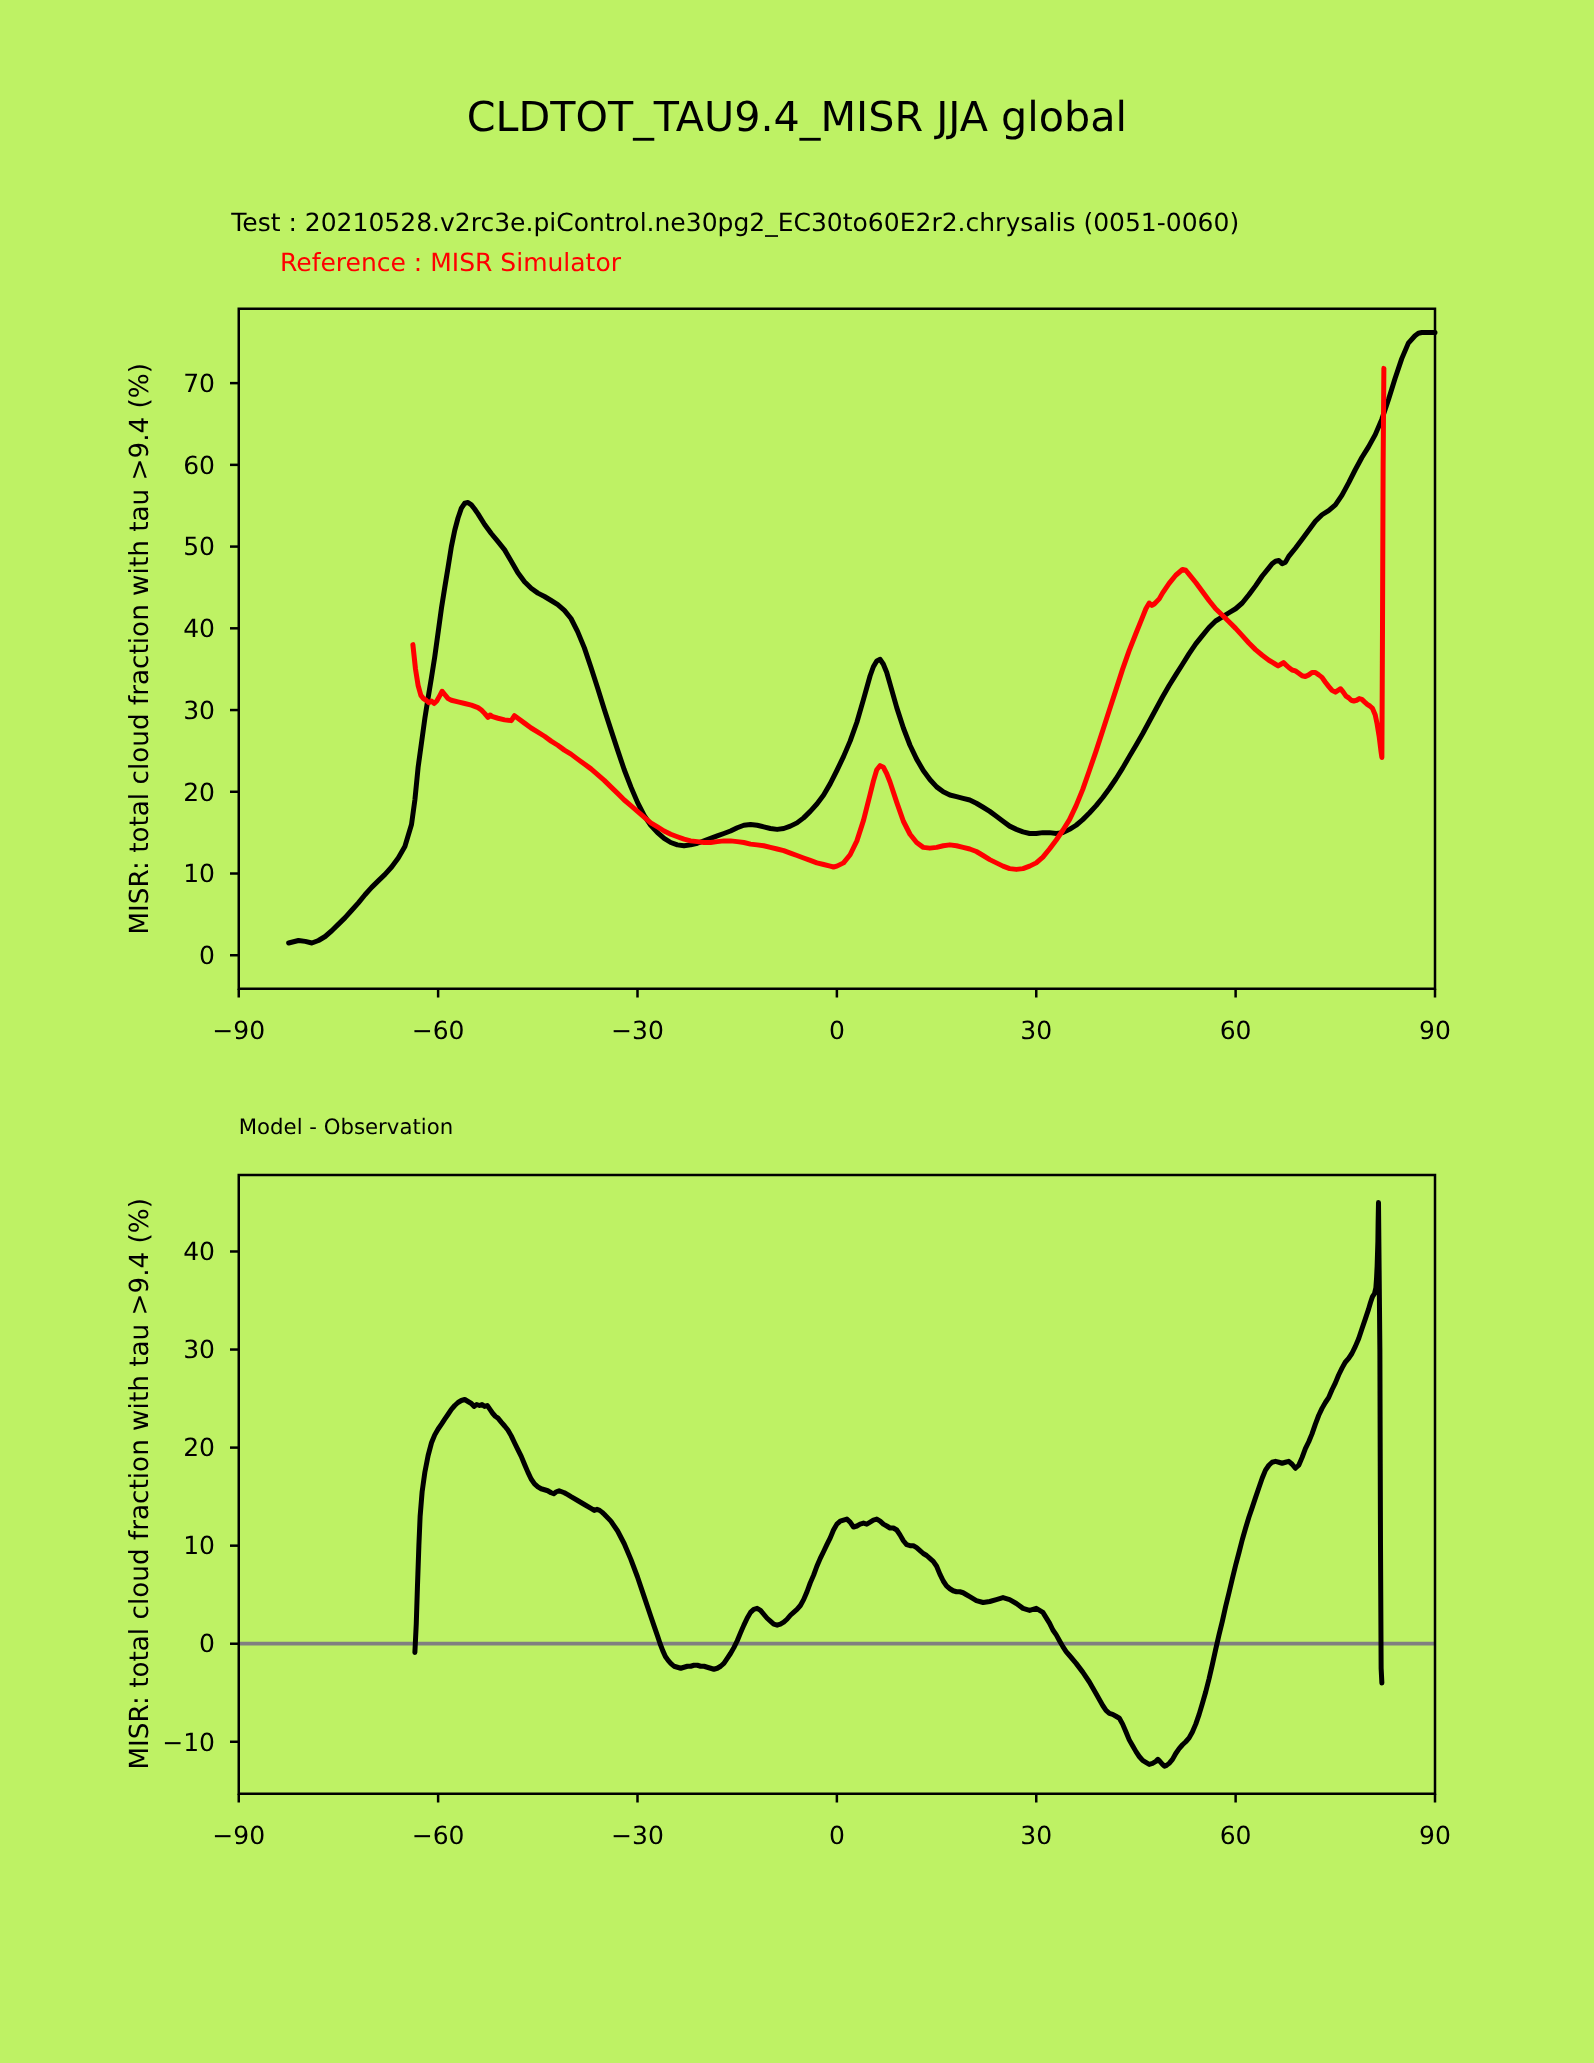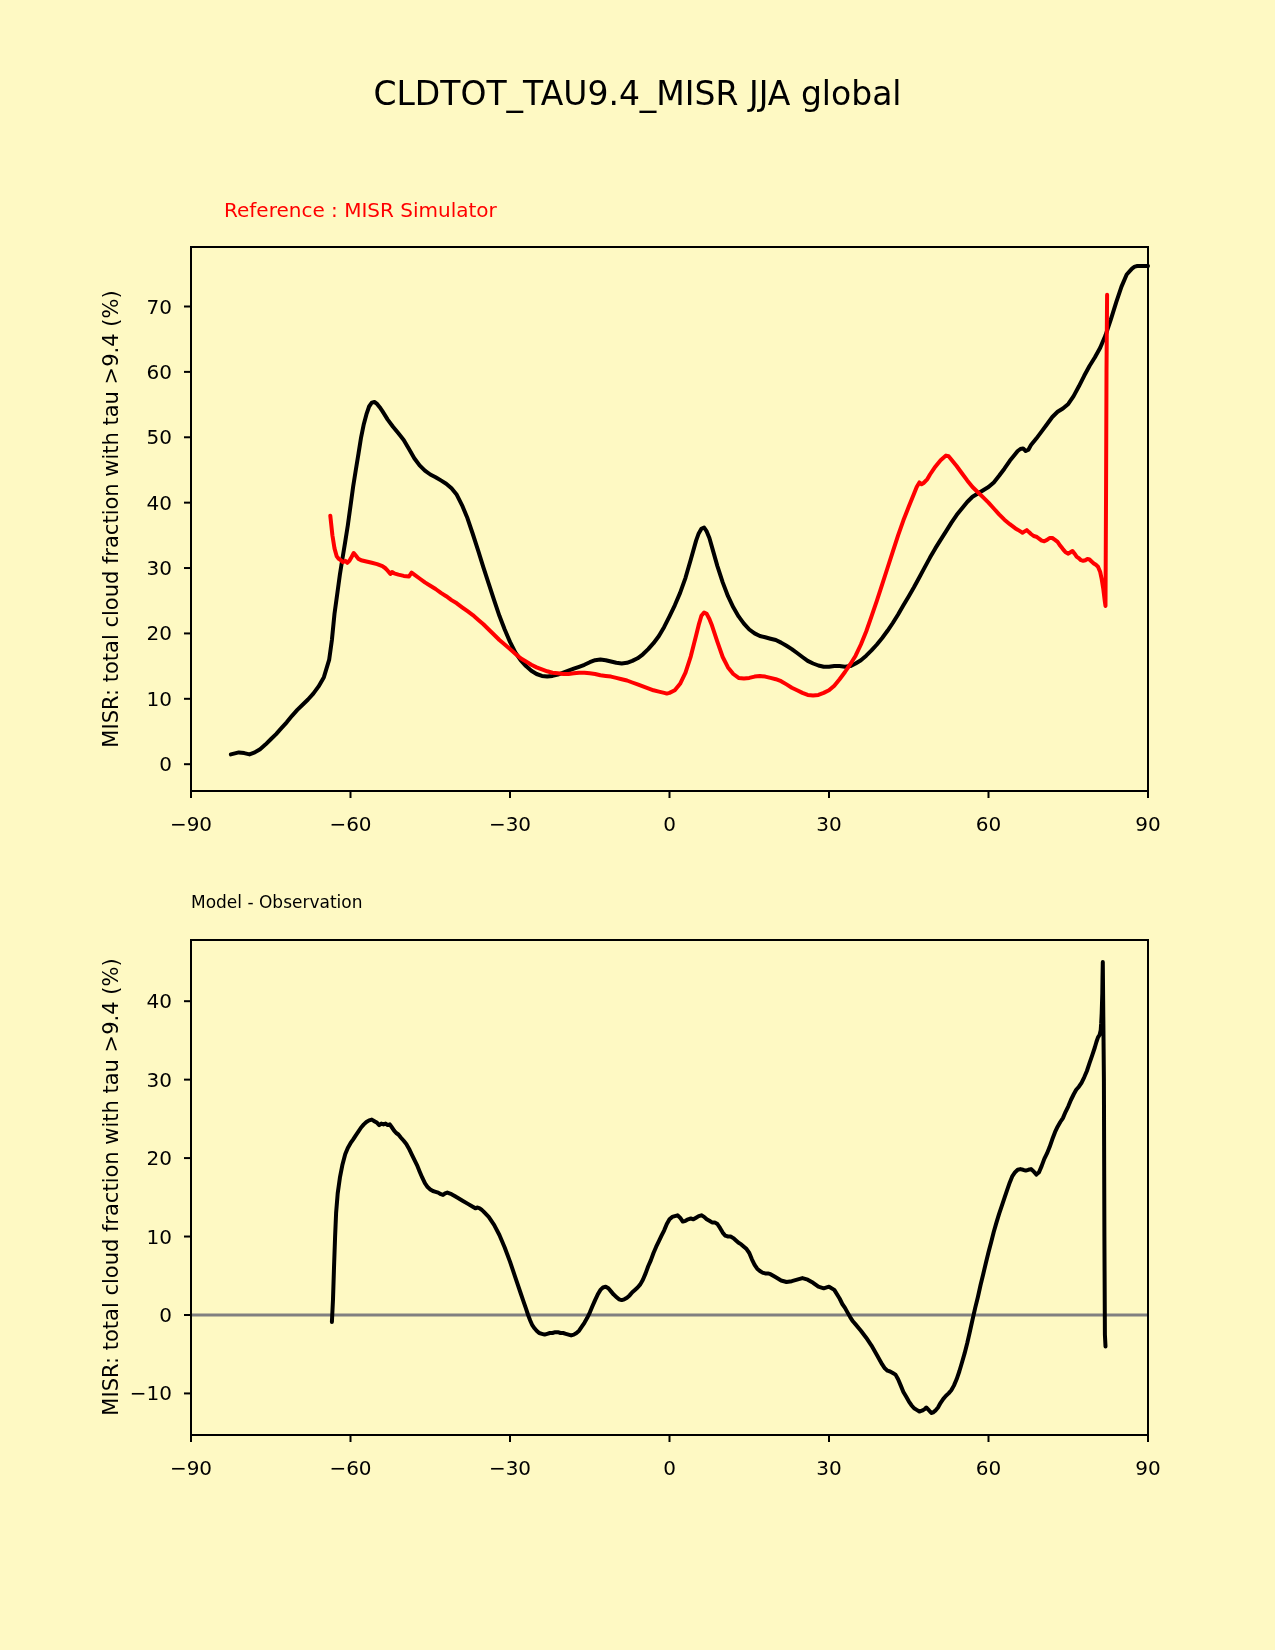--- a/index.html
+++ b/index.html
@@ -1,19 +1,19 @@
 <!DOCTYPE html>
 <html><head>
 <meta charset="utf-8">
 <style>
   html,body{margin:0;padding:0;background:#ffffff;}
   .page{
     position:relative;
     width:1275px;height:1650px;
-    background:#fef9c3;
+    background:#bef264;
     font-family:"DejaVu Sans", sans-serif;
     color:#000;
     overflow:hidden;
   }
   .chart-title{
     position:absolute;left:0;top:74px;width:1275px;
     text-align:center;font-size:33px;color:#000;
   }
   .test-label{
     position:absolute;left:185px;top:166px;
@@ -30,20 +30,21 @@
   svg.plot{
     position:absolute;left:0;top:0;width:1275px;height:1650px;
   }
   svg text{font-family:"DejaVu Sans", sans-serif;}
 </style>
 </head>
 <body>
 
 <div class="page">
   <div class="chart-title">CLDTOT_TAU9.4_MISR JJA global</div>
+  <div class="test-label">Test : 20210528.v2rc3e.piControl.ne30pg2_EC30to60E2r2.chrysalis (0051-0060)</div>
   <div class="ref-label" id="ref-label" style="color: rgb(255, 0, 0);">Reference : MISR Simulator</div>
   <div class="panel2-title">Model - Observation</div>
 
   <svg class="plot" id="plot-canvas" viewBox="0 0 1275 1650" xmlns="http://www.w3.org/2000/svg">
     <text transform="rotate(-90 118 519)" x="118" y="519" text-anchor="middle" font-size="21" fill="#000000">MISR: total cloud fraction with tau &gt;9.4 (%)</text>
     <text transform="rotate(-90 118 1187)" x="118" y="1187" text-anchor="middle" font-size="21" fill="#000000">MISR: total cloud fraction with tau &gt;9.4 (%)</text>
     <g id="panels">
         <g>
           <polyline points="230.9,754.4 238.8,752.4 244.2,753.1 249.5,754.4 254.8,752.4 260.1,749.2 265.4,744.6 270.8,739.3 276.1,734.1 281.4,728.2 286.7,722.3 292.0,715.8 297.3,709.9 302.6,704.7 308.0,699.5 313.3,693.6 318.6,686.4 323.9,677.2 329.2,659.6 331.9,640.0 334.5,613.8 337.2,594.2 339.9,574.6 342.5,558.2 345.2,541.9 347.8,525.5 350.5,505.9 353.2,486.3 355.8,470.0 358.5,453.6 361.1,437.3 363.8,424.2 366.4,414.4 369.1,406.5 371.8,402.6 374.4,402.0 377.1,403.9 379.7,407.2 382.4,411.1 387.7,419.6 393.0,426.8 398.4,433.3 403.7,439.9 409.0,449.0 414.3,458.2 419.6,465.4 424.9,470.6 430.3,474.5 435.6,477.2 440.9,480.4 446.2,483.7 451.5,488.3 456.8,494.8 462.1,505.3 467.5,518.3 472.8,534.0 478.1,550.4 483.4,567.4 488.7,583.7 494.1,600.1 499.4,615.8 504.7,629.5 510.0,641.9 515.3,652.4 520.6,660.2 526.0,666.1 531.3,670.7 536.6,674.0 541.9,675.9 547.2,676.6 552.5,675.9 557.9,674.6 563.2,672.7 568.5,670.7 573.8,668.7 579.1,666.8 584.4,664.8 589.8,662.2 595.1,660.2 600.4,659.6 605.7,660.2 611.0,661.5 616.3,662.8 621.7,663.5 627.0,662.8 632.3,660.9 637.6,658.3 642.9,654.3 648.2,649.1 653.5,643.2 658.9,636.0 664.2,626.9 669.5,616.4 674.8,605.3 680.1,592.9 685.5,577.8 690.8,559.5 696.1,540.6 698.7,533.4 701.4,528.8 704.1,527.5 706.7,531.4 709.4,538.0 712.0,547.1 717.4,566.1 722.7,582.4 728.0,596.2 733.3,607.3 738.6,616.4 743.9,623.6 749.3,629.5 754.6,633.4 759.9,636.0 765.2,637.3 770.5,638.7 775.8,640.0 781.1,642.6 786.5,645.8 791.8,649.1 797.1,653.0 802.4,657.0 807.7,660.9 813.1,663.5 818.4,665.5 823.7,666.8 829.0,666.8 834.3,666.1 839.6,666.1 845.0,666.8 850.3,666.1 855.6,663.5 860.9,660.2 866.2,655.7 871.5,650.4 876.9,644.5 882.2,638.0 887.5,630.8 892.8,623.0 898.1,614.5 903.4,605.3 908.8,596.2 914.1,587.0 919.4,577.2 924.7,567.4 930.0,557.6 935.3,548.4 940.6,539.9 946.0,531.4 951.3,522.9 956.6,515.1 961.9,508.5 967.2,502.0 972.5,496.8 977.9,493.5 983.2,490.2 988.5,487.0 993.8,482.4 999.1,475.8 1004.4,468.7 1009.8,460.8 1015.1,454.3 1017.7,451.0 1020.4,449.0 1023.1,448.4 1025.7,451.0 1028.4,449.7 1031.0,445.1 1036.3,438.6 1041.7,431.4 1047.0,424.2 1052.3,417.0 1057.6,411.8 1062.9,408.5 1068.3,403.9 1073.6,396.1 1078.9,386.3 1084.2,375.8 1089.5,366.0 1094.8,357.5 1100.2,347.7 1105.5,335.3 1110.8,319.6 1116.1,302.6 1121.4,286.9 1126.7,274.5 1132.0,268.6 1134.7,266.6 1137.4,266.0 1142.7,266.0 1148.0,266.0" fill="none" stroke="#000000" stroke-width="4" stroke-linejoin="round" stroke-linecap="round"></polyline>
           <polyline points="330.3,515.7 332.4,535.3 334.5,548.4 336.7,556.3 338.8,558.9 340.9,560.2 343.1,562.2 345.2,560.8 347.3,562.8 349.4,560.8 351.6,556.9 353.7,553.0 355.8,555.6 358.5,558.9 361.1,560.2 366.4,561.5 371.8,562.8 377.1,564.1 382.4,566.1 385.1,568.0 387.7,570.7 390.4,573.9 392.0,572.0 394.1,573.3 398.4,574.6 403.7,575.9 409.0,576.5 411.6,572.6 414.3,574.6 419.6,578.5 424.9,582.4 430.3,585.7 435.6,589.0 440.9,592.9 446.2,596.2 451.5,600.1 456.8,603.3 462.1,607.3 467.5,611.2 472.8,615.1 478.1,619.7 483.4,624.3 488.7,629.5 494.1,634.7 499.4,640.0 504.7,644.5 510.0,649.1 515.3,653.7 520.6,658.3 526.0,661.5 531.3,664.8 536.6,667.4 541.9,669.4 547.2,671.3 552.5,672.7 557.9,673.3 563.2,674.0 568.5,674.0 573.8,673.3 579.1,672.7 584.4,672.7 589.8,673.3 595.1,674.0 600.4,675.3 605.7,675.9 611.0,676.6 616.3,677.9 621.7,679.2 627.0,680.5 632.3,682.5 637.6,684.4 642.9,686.4 648.2,688.3 653.5,690.3 658.9,691.6 664.2,692.9 666.8,693.6 669.5,692.9 674.8,690.3 680.1,683.8 685.5,672.7 690.8,656.3 696.1,635.4 698.7,624.9 701.4,615.8 704.1,612.5 706.7,613.8 709.4,619.0 712.0,625.6 717.4,641.9 722.7,657.0 728.0,667.4 733.3,674.0 738.6,677.9 743.9,678.5 749.3,677.9 754.6,676.6 759.9,675.9 765.2,676.6 770.5,677.9 775.8,679.2 781.1,681.2 786.5,684.4 791.8,687.7 797.1,690.3 802.4,692.9 807.7,694.9 813.1,695.5 818.4,694.9 823.7,692.9 829.0,690.3 834.3,685.7 839.6,679.2 845.0,672.0 850.3,664.2 855.6,655.7 860.9,644.5 866.2,631.5 871.5,616.4 876.9,600.7 882.2,584.4 887.5,568.0 892.8,551.7 898.1,535.3 903.4,520.3 908.8,506.6 914.1,493.5 916.7,487.0 919.4,482.4 921.5,484.3 923.6,483.0 927.4,479.1 930.0,474.5 935.3,466.7 940.6,460.2 946.0,455.6 948.6,456.2 951.3,459.5 956.6,466.0 961.9,473.2 967.2,480.4 972.5,487.0 977.9,492.2 983.2,497.4 988.5,502.7 993.8,508.5 999.1,514.4 1004.4,519.7 1009.8,524.2 1015.1,528.2 1020.4,531.4 1022.5,532.7 1024.7,531.4 1026.8,530.1 1028.9,532.1 1031.0,534.0 1033.7,536.0 1036.3,536.7 1039.0,538.6 1041.7,540.6 1044.3,541.2 1047.0,539.9 1049.6,538.0 1052.3,538.0 1055.0,539.9 1057.6,541.9 1060.3,545.8 1062.9,549.1 1065.6,552.3 1068.3,553.7 1070.4,552.3 1072.5,551.0 1074.6,553.7 1076.8,556.9 1078.9,558.2 1081.0,560.2 1083.1,560.8 1085.3,560.2 1087.4,558.9 1089.5,559.5 1091.6,561.5 1093.8,563.5 1095.9,564.8 1098.0,566.7 1100.2,572.0 1101.7,579.2 1103.3,589.0 1104.9,602.0 1105.5,606.0 1106.0,502.7 1106.5,371.9 1107.1,294.7" fill="none" stroke="#ff0000" stroke-width="4" stroke-linejoin="round" stroke-linecap="round"></polyline>

